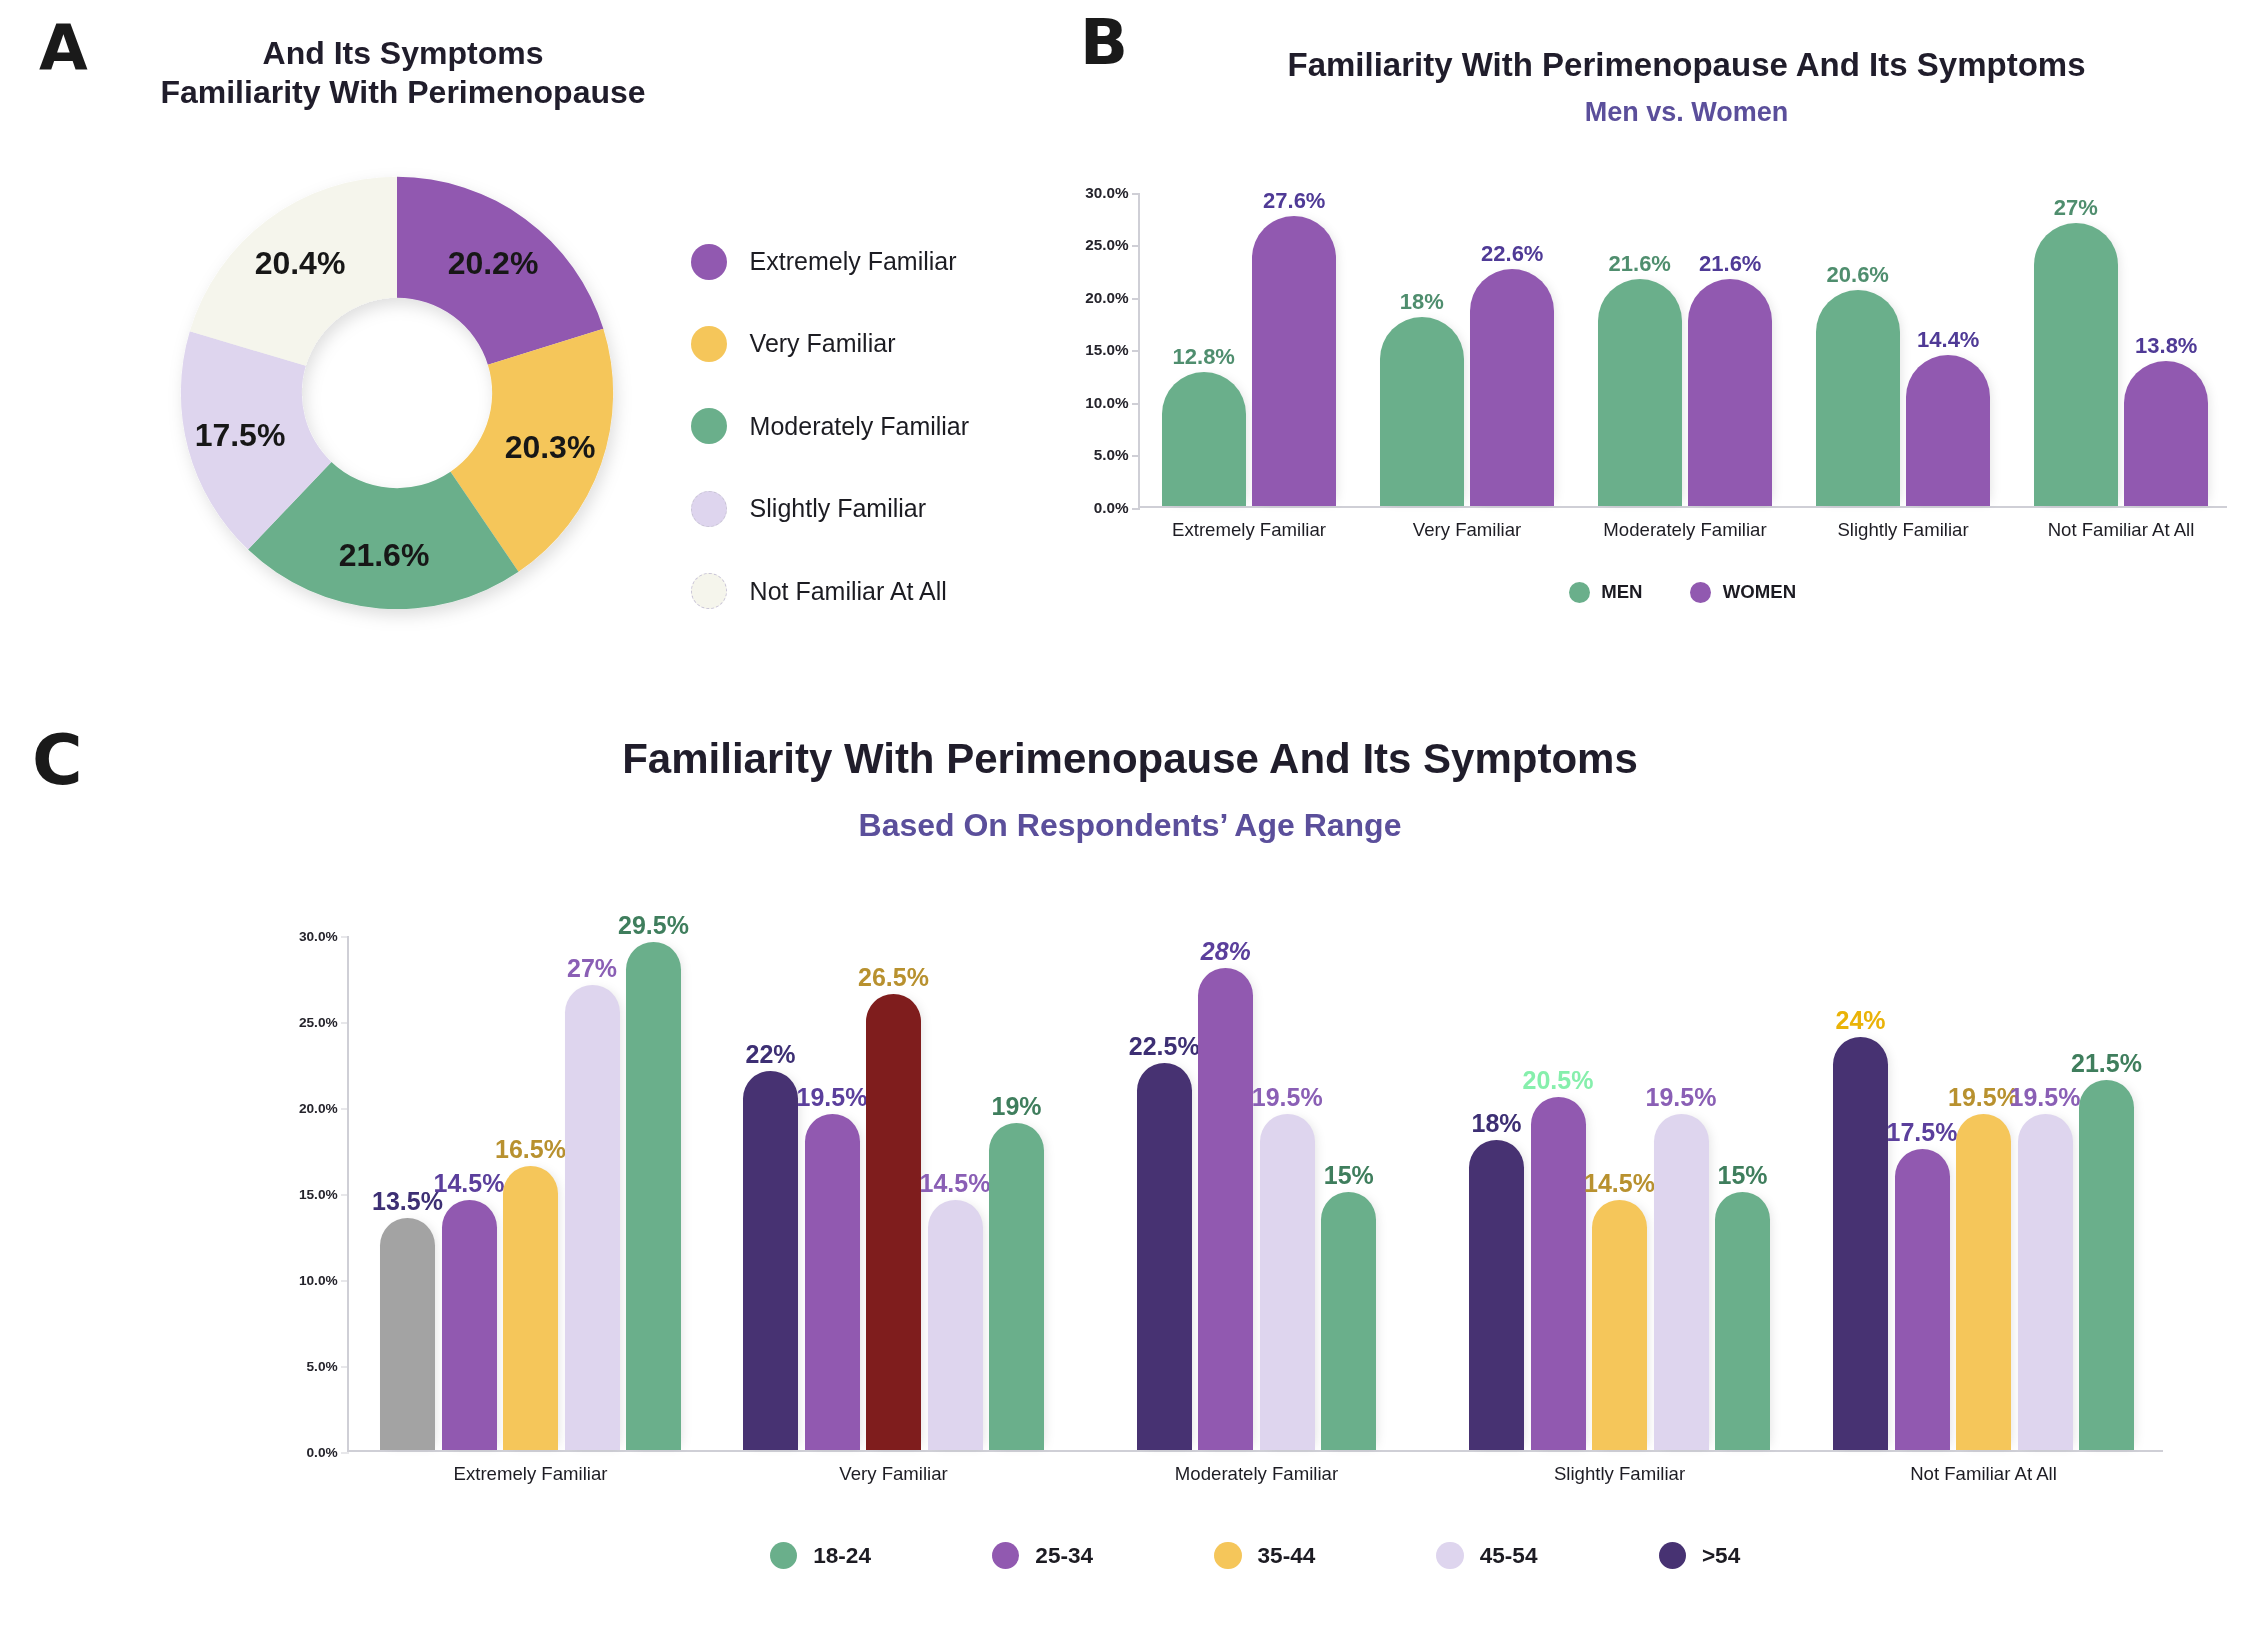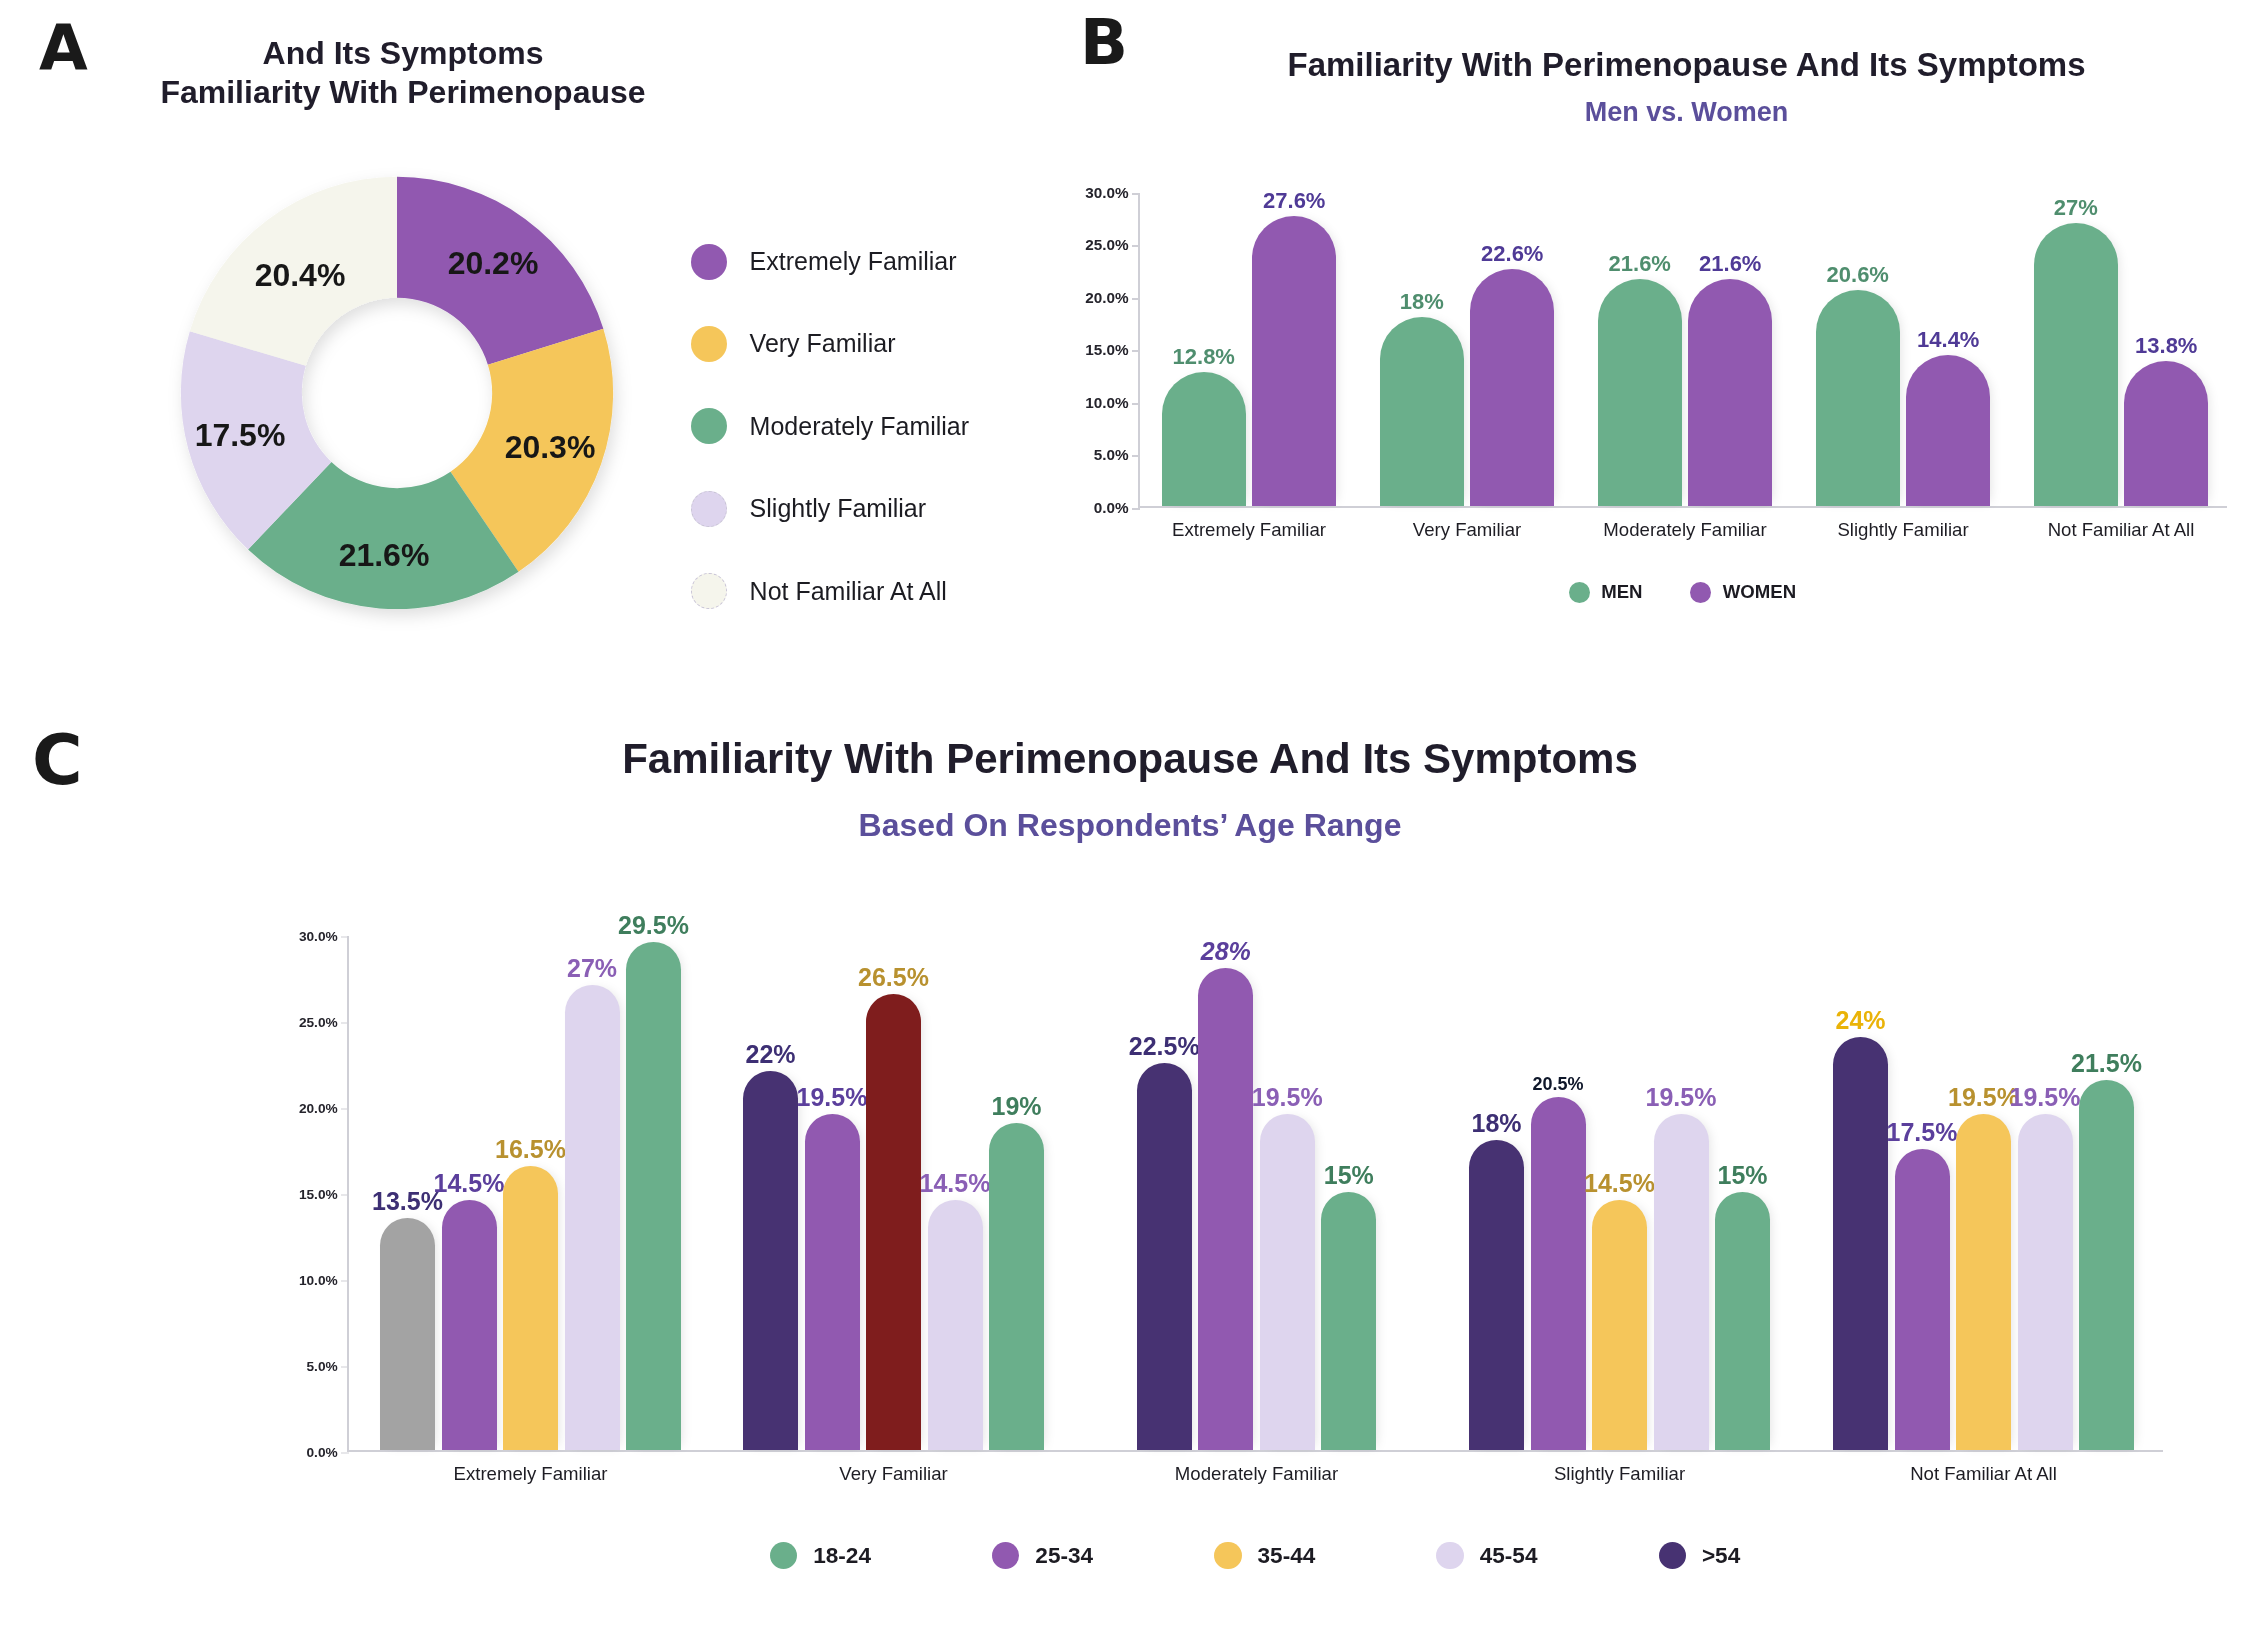--- a/index.html
+++ b/index.html
@@ -141,21 +141,21 @@
           <path d="M 555.9036979921003 225.3928561373546 A 268 268 0 0 1 450.63834526437097 526.6575939055825 L 366.3258385865514 402.5955077643983 A 118 118 0 0 0 412.67401628010384 269.9490933739099 Z" fill="#f5c65a"></path>
           <path d="M 450.63834526437097 526.6575939055825 A 268 268 0 0 1 115.31749935219057 499.2070388901285 L 218.68457061029287 390.5090693620715 A 118 118 0 0 0 366.3258385865514 402.5955077643983 Z" fill="#6aaf8b"></path>
           <path d="M 115.31749935219057 499.2070388901285 A 268 268 0 0 1 43.116160543343256 228.61483765804638 L 186.89442889594966 271.3677270285428 A 118 118 0 0 0 218.68457061029287 390.5090693620715 Z" fill="#ded5ee"></path>
           <path d="M 43.116160543343256 228.61483765804638 A 268 268 0 0 1 299.99999999999994 37 L 300 187 A 118 118 0 0 0 186.89442889594966 271.3677270285428 Z" fill="#f5f5ec"></path>
         </g>
       </svg>
   <div class="slice-label" style="left: 338px; top: 116px;">20.2%</div>
       <div class="slice-label" style="left: 395px; top: 300px;">20.3%</div>
       <div class="slice-label" style="left: 229px; top: 408px;">21.6%</div>
       <div class="slice-label" style="left: 85px; top: 288px;">17.5%</div>
-      <div class="slice-label" style="left: 145px; top: 128px;">20.4%</div>
+      <div class="slice-label" style="left: 145px; top: 116px;">20.4%</div>
     </div>
 
   <div id="panelA-legend">
       <div class="lg-row">
         <div class="lg-dot" style="background: rgb(145, 89, 176);"></div>
         <div class="lg-txt">Extremely Familiar</div>
       </div>
       <div class="lg-row">
         <div class="lg-dot" style="background: rgb(245, 198, 90);"></div>
         <div class="lg-txt">Very Familiar</div>
@@ -311,21 +311,21 @@
           <div class="bar" style="width: 55px; height: 258px; background: rgb(106, 175, 139);">
             <span class="vlab" style="font-size: 25px; color: rgb(63, 126, 93);">15%</span>
           </div>
           <div class="xlab" style="font-size: 18.6px;">Moderately Familiar</div>
         </div>
         <div class="cluster" style="left: 1089px; width: 363px; height: 516px; gap: 6.5px;">
           <div class="bar" style="width: 55px; height: 310px; background: rgb(71, 50, 114);">
             <span class="vlab" style="font-size: 25px; color: rgb(61, 47, 116);">18%</span>
           </div>
           <div class="bar" style="width: 55px; height: 353px; background: rgb(145, 89, 176);">
-            <span class="vlab" style="font-size: 18px; color: #0f172a;">20.5%</span>
+            <span class="vlab" style="font-size: 25px; color: #86efac;">20.5%</span>
           </div>
           <div class="bar" style="width: 55px; height: 250px; background: rgb(245, 198, 90);">
             <span class="vlab" style="font-size: 25px; color: rgb(184, 145, 47);">14.5%</span>
           </div>
           <div class="bar" style="width: 55px; height: 336px; background: rgb(222, 213, 238);">
             <span class="vlab" style="font-size: 25px; color: rgb(138, 95, 181);">19.5%</span>
           </div>
           <div class="bar" style="width: 55px; height: 258px; background: rgb(106, 175, 139);">
             <span class="vlab" style="font-size: 25px; color: rgb(63, 126, 93);">15%</span>
           </div>

